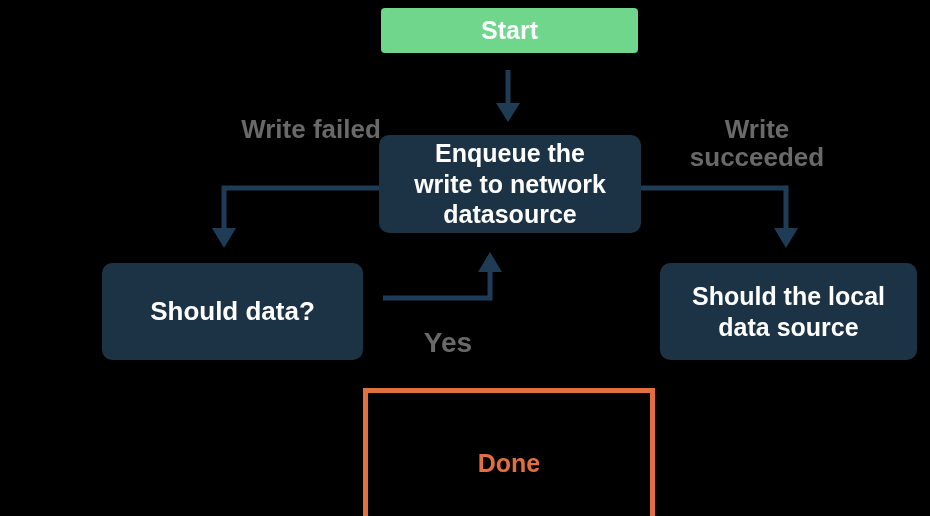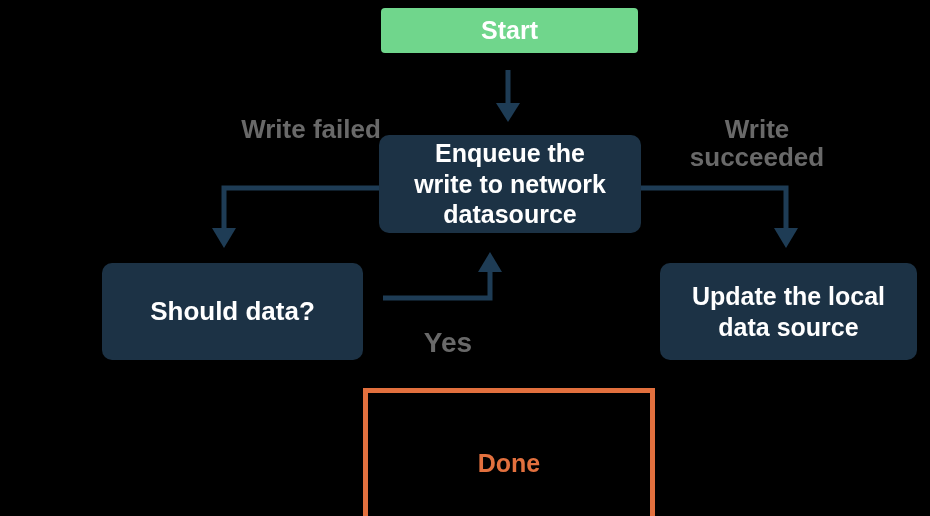--- a/index.html
+++ b/index.html
@@ -102,21 +102,21 @@
 
   <div class="node node-navy node-enqueue">
     <span>Enqueue the write to network datasource</span>
   </div>
 
   <div class="node node-navy node-should-retry">
     <span>Should data?</span>
   </div>
 
   <div class="node node-navy node-update">
-    <span>Update the local data source</span>
+    <span>Should the local data source</span>
   </div>
 
   <div class="node node-done">
     <span>Done</span>
   </div>
 
   <div class="edge-label lbl-write-failed">Write failed</div>
 
   <div class="edge-label lbl-write-succeeded">Write succeeded</div>
 

